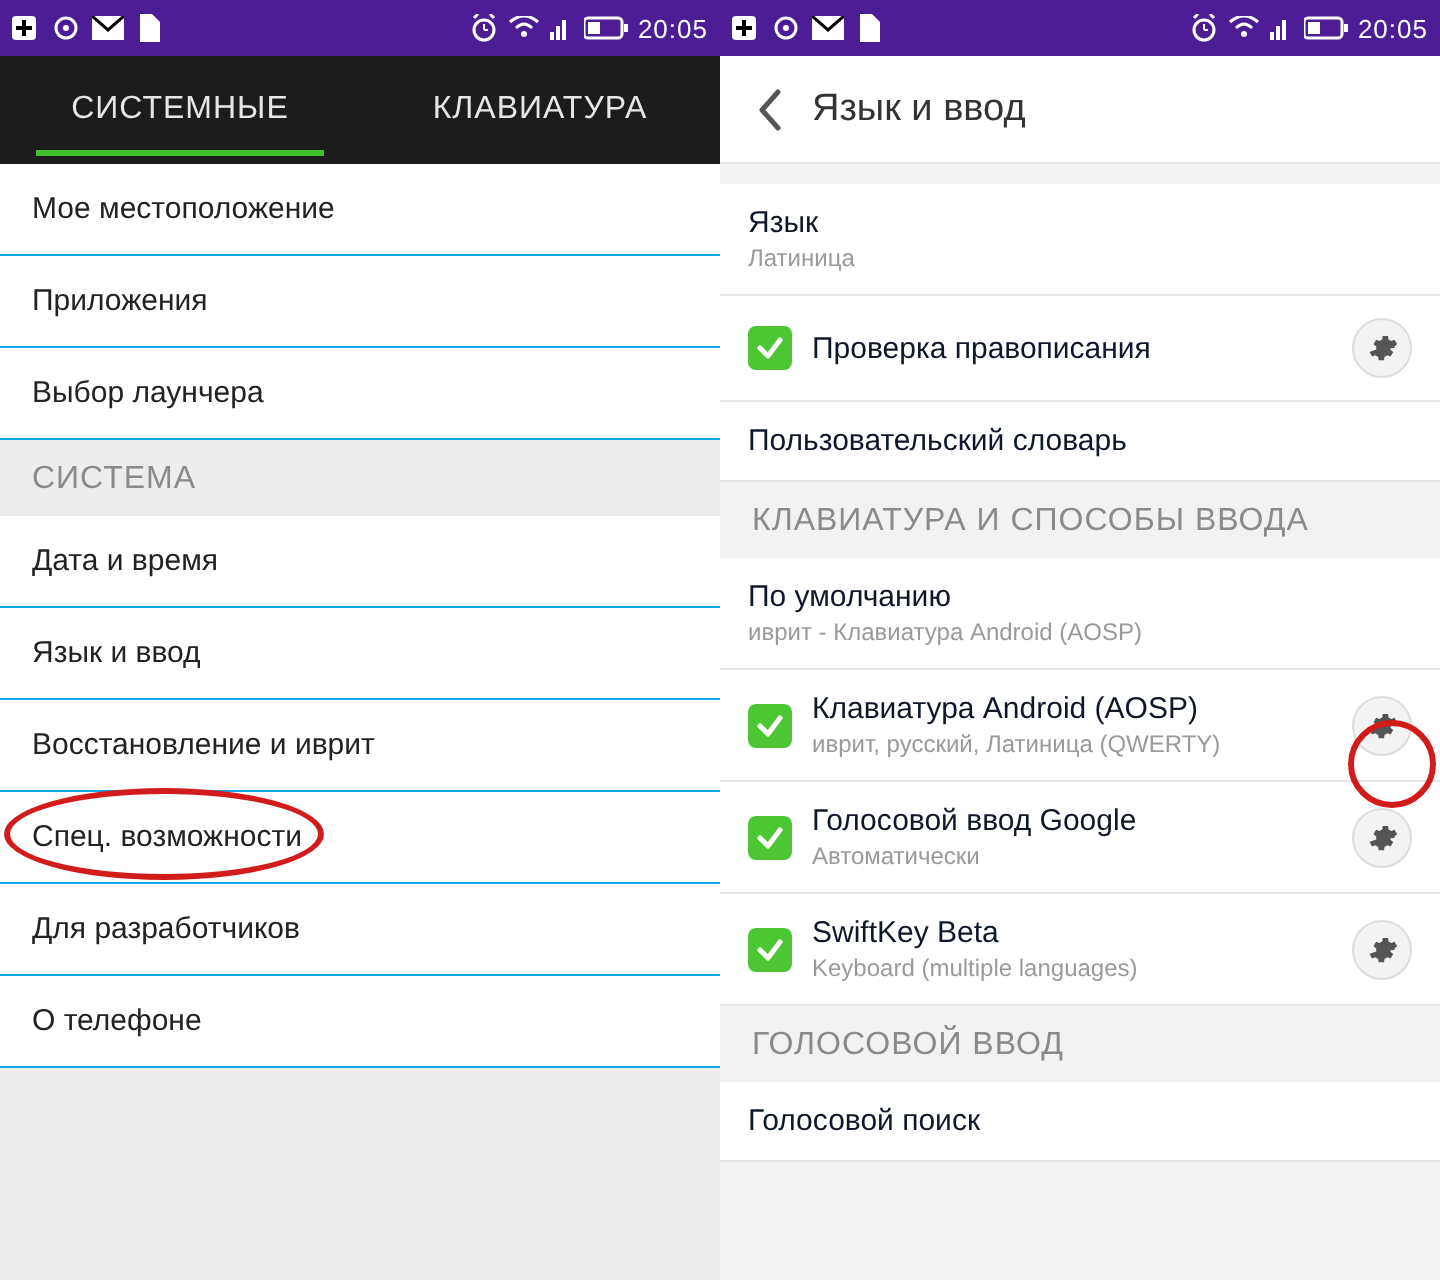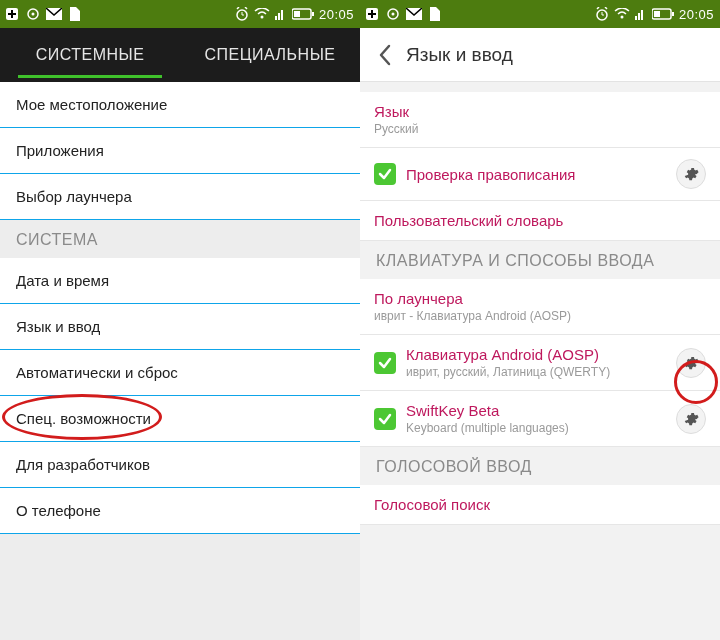--- a/index.html
+++ b/index.html
@@ -1,21 +1,21 @@
 <!DOCTYPE html>
 <html><head>
 <meta charset="utf-8">
 <style>
   * { box-sizing: border-box; margin: 0; padding: 0; }
   body { font-family: "Helvetica Neue", Arial, sans-serif; width: 720px; height: 640px; display: flex; background: #fff; }
   .pane { height: 640px; overflow: hidden; position: relative; }
   .pane.left { width: 360px; background: #ededed; }
   .pane.right { width: 360px; background: #f2f2f2; }
 
-  .statusbar { height: 28px; background: #4d7c0f; color: #fff; display: flex; align-items: center; font-size: 13px; padding: 0 6px; }
+  .statusbar { height: 28px; background: #4c1d95; color: #fff; display: flex; align-items: center; font-size: 13px; padding: 0 6px; }
   .statusbar .sb-left { display: flex; gap: 6px; }
   .statusbar .sb-right { display: flex; gap: 5px; margin-left: auto; align-items: center; }
   .statusbar .ico { display: inline-flex; align-items: center; justify-content: center; }
   .statusbar .time { font-weight: 500; letter-spacing: 0.5px; }
 
   .tabs { height: 54px; background: #1c1c1c; display: flex; }
   .tab { flex: 1; display: flex; align-items: center; justify-content: center; color: #e6e6e6; font-size: 16px; letter-spacing: 0.5px; position: relative; cursor: pointer; }
   .tab.active::after { content: ""; position: absolute; left: 18px; right: 18px; bottom: 4px; height: 3px; background: #3fc12b; }
 
   .list { background: #ededed; }
@@ -25,21 +25,21 @@
   
   .highlight { position: absolute; border: 3px solid #d21c1c; border-radius: 50%; pointer-events: none; }
 
   
   .titlebar { height: 54px; background: #fff; display: flex; align-items: center; padding: 0 10px; border-bottom: 1px solid #e3e3e3; }
   .back { width: 30px; height: 30px; display: flex; align-items: center; justify-content: center; cursor: pointer; color: #555; }
   .titlebar .title { font-size: 19px; color: #333; margin-left: 6px; }
 
   .ritem { background: #fff; border-bottom: 1px solid #e6e6e6; padding: 11px 14px; display: flex; align-items: center; gap: 10px; cursor: default; }
   .ritem .labels { flex: 1; }
-  .ritem .labels .primary { font-size: 15px; color: #be185d; }
+  .ritem .labels .primary { font-size: 15px; color: #0f172a; }
   .ritem .labels .secondary { font-size: 12px; color: #9a9a9a; margin-top: 2px; }
   .ritem.clickable { cursor: pointer; }
 
   .check { width: 22px; height: 22px; background: #4cc733; border-radius: 4px; display: flex; align-items: center; justify-content: center; flex-shrink: 0; }
   .gearbtn { width: 30px; height: 30px; border-radius: 50%; background: #f3f3f3; border: 1px solid #ddd; display: flex; align-items: center; justify-content: center; cursor: pointer; flex-shrink: 0; }
   .gap { height: 10px; background: #f2f2f2; }
 </style>
 </head>
 <body>
 
@@ -101,33 +101,33 @@
             <rect x="2" y="3" width="6" height="6" fill="#fff"></rect>
             <rect x="20" y="4" width="2" height="4" fill="#fff"></rect>
           </svg>
         </span>
       <span class="time">20:05</span>
     </div>
   </div>
 
   <div class="tabs">
     <div class="tab active">СИСТЕМНЫЕ</div>
-    <div class="tab">СПЕЦИАЛЬНЫЕ</div>
+    <div class="tab">КЛАВИАТУРА</div>
   </div>
 
   <div class="list">
     <div class="item">Мое местоположение</div>
     <div class="item">Приложения</div>
     <div class="item">Выбор лаунчера</div>
 
     <div class="section-header">СИСТЕМА</div>
 
     <div class="item">Дата и время</div>
     <div class="item">Язык и ввод</div>
-    <div class="item">Автоматически и сброс</div>
+    <div class="item">Восстановление и иврит</div>
     <div class="item">Спец. возможности</div>
     <div class="item">Для разработчиков</div>
     <div class="item">О телефоне</div>
   </div>
 
   <div class="highlight" style="left:2px; top:394px; width:160px; height:46px;"></div>
 </div>
 
 <div class="pane right">
   <div class="statusbar">
@@ -199,21 +199,21 @@
         </svg>
     </div>
     <div class="title">Язык и ввод</div>
   </div>
 
   <div class="gap"></div>
 
   <div class="ritem clickable">
     <div class="labels">
       <div class="primary">Язык</div>
-      <div class="secondary">Русский</div>
+      <div class="secondary">Латиница</div>
     </div>
   </div>
 
   <div class="ritem">
     <div class="check">
       <svg width="14" height="14" viewBox="0 0 14 14">
           <polyline points="2,7 6,11 12,3" stroke="#fff" stroke-width="2.5" fill="none" stroke-linecap="round" stroke-linejoin="round"></polyline>
         </svg>
     </div>
     <div class="labels">
@@ -229,21 +229,21 @@
   <div class="ritem clickable">
     <div class="labels">
         <div class="primary">Пользовательский словарь</div>
       </div>
   </div>
 
   <div class="section-header" style="background:#f2f2f2">КЛАВИАТУРА И СПОСОБЫ ВВОДА</div>
 
   <div class="ritem clickable">
     <div class="labels">
-      <div class="primary">По лаунчера</div>
+      <div class="primary">По умолчанию</div>
       <div class="secondary">иврит - Клавиатура Android (AOSP)</div>
     </div>
   </div>
 
   <div class="ritem">
     <div class="check">
         <svg width="14" height="14" viewBox="0 0 14 14">
           <polyline points="2,7 6,11 12,3" stroke="#fff" stroke-width="2.5" fill="none" stroke-linecap="round" stroke-linejoin="round"></polyline>
         </svg>
       </div>
@@ -251,38 +251,54 @@
       <div class="primary">Клавиатура Android (AOSP)</div>
       <div class="secondary">иврит, русский, Латиница (QWERTY)</div>
     </div>
     <div class="gearbtn">
         <svg width="16" height="16" viewBox="0 0 24 24">
           <path fill="#555" d="M12 8a4 4 0 100 8 4 4 0 000-8zm9.4 4a7.6 7.6 0 00-.1-1.2l2.1-1.6-2-3.4-2.5 1a7.7 7.7 0 00-2-1.2l-.4-2.6h-4l-.4 2.6a7.7 7.7 0 00-2 1.2l-2.5-1-2 3.4 2.1 1.6a7.6 7.6 0 000 2.4L2.6 15l2 3.4 2.5-1c.6.5 1.3.9 2 1.2l.4 2.6h4l.4-2.6c.7-.3 1.4-.7 2-1.2l2.5 1 2-3.4-2.1-1.6c.1-.4.1-.8.1-1.2z"></path>
         </svg>
       </div>
   </div>
 
-
   <div class="ritem">
     <div class="check">
         <svg width="14" height="14" viewBox="0 0 14 14">
           <polyline points="2,7 6,11 12,3" stroke="#fff" stroke-width="2.5" fill="none" stroke-linecap="round" stroke-linejoin="round"></polyline>
         </svg>
       </div>
     <div class="labels">
-      <div class="primary">SwiftKey Beta</div>
-      <div class="secondary">Keyboard (multiple languages)</div>
+      <div class="primary">Голосовой ввод Google</div>
+      <div class="secondary">Автоматически</div>
     </div>
     <div class="gearbtn">
         <svg width="16" height="16" viewBox="0 0 24 24">
           <path fill="#555" d="M12 8a4 4 0 100 8 4 4 0 000-8zm9.4 4a7.6 7.6 0 00-.1-1.2l2.1-1.6-2-3.4-2.5 1a7.7 7.7 0 00-2-1.2l-.4-2.6h-4l-.4 2.6a7.7 7.7 0 00-2 1.2l-2.5-1-2 3.4 2.1 1.6a7.6 7.6 0 000 2.4L2.6 15l2 3.4 2.5-1c.6.5 1.3.9 2 1.2l.4 2.6h4l.4-2.6c.7-.3 1.4-.7 2-1.2l2.5 1 2-3.4-2.1-1.6c.1-.4.1-.8.1-1.2z"></path>
         </svg>
       </div>
   </div>
 
+  <div class="ritem">
+    <div class="check">
+        <svg width="14" height="14" viewBox="0 0 14 14">
+          <polyline points="2,7 6,11 12,3" stroke="#fff" stroke-width="2.5" fill="none" stroke-linecap="round" stroke-linejoin="round"></polyline>
+        </svg>
+      </div>
+    <div class="labels">
+      <div class="primary">SwiftKey Beta</div>
+      <div class="secondary">Keyboard (multiple languages)</div>
+    </div>
+    <div class="gearbtn">
+        <svg width="16" height="16" viewBox="0 0 24 24">
+          <path fill="#555" d="M12 8a4 4 0 100 8 4 4 0 000-8zm9.4 4a7.6 7.6 0 00-.1-1.2l2.1-1.6-2-3.4-2.5 1a7.7 7.7 0 00-2-1.2l-.4-2.6h-4l-.4 2.6a7.7 7.7 0 00-2 1.2l-2.5-1-2 3.4 2.1 1.6a7.6 7.6 0 000 2.4L2.6 15l2 3.4 2.5-1c.6.5 1.3.9 2 1.2l.4 2.6h4l.4-2.6c.7-.3 1.4-.7 2-1.2l2.5 1 2-3.4-2.1-1.6c.1-.4.1-.8.1-1.2z"></path>
+        </svg>
+      </div>
+  </div>
+
   <div class="section-header" style="background:#f2f2f2">ГОЛОСОВОЙ ВВОД</div>
 
   <div class="ritem clickable">
     <div class="labels">
         <div class="primary">Голосовой поиск</div>
       </div>
   </div>
 
   <div class="highlight" style="right:2px; top:360px; width:44px; height:44px;"></div>
 </div>

